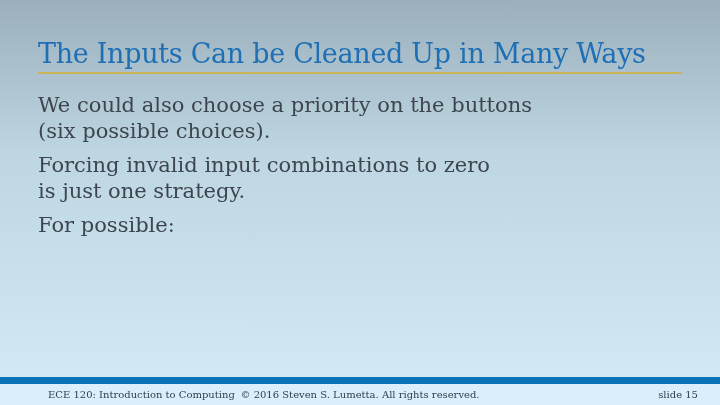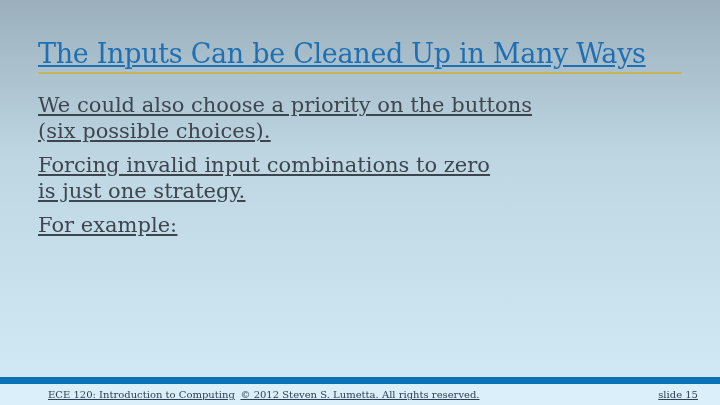--- a/index.html
+++ b/index.html
@@ -1,15 +1,15 @@
 <!DOCTYPE html>
 <html style="--bg-top: #9bafbc; --bg-mid: #bdd6e2; --bg-bottom: #d2ebf6; --title: #1e6fb3; --rule: #c9b45a; --body-text: #3d464e; --bullet: #2e80c0; --footer-bar: #0a73b7; --footer-bg: #dbeffa; --footer-text: #2e4154;"><head>
 <meta charset="utf-8">
 <style>
-  * { margin: 0; padding: 0; box-sizing: border-box; text-decoration: underline; }
+  * { margin: 0; padding: 0; box-sizing: border-box; }
   html, body { width: 720px; height: 405px; }
   .slide {
     position: relative;
     width: 720px;
     height: 405px;
     overflow: hidden;
     background: linear-gradient(180deg, var(--bg-top) 0%, var(--bg-mid) 38%, var(--bg-bottom) 100%);
     font-family: "DejaVu Serif", "Liberation Serif", serif;
   }
   .title {
@@ -92,26 +92,26 @@
   <div class="body">
     <p>
       <span>We could also choose a priority on the buttons</span><br>
       <span>(six possible choices).</span>
     </p>
     <p>
       <span>Forcing invalid input combinations to zero</span><br>
       <span>is just one strategy.</span>
     </p>
     <p>
-      <span>For example:</span>
+      <span>For possible:</span>
     </p>
 
 
   </div>
 
   <div class="footer-bar"></div>
   <div class="footer-strip">
     <span class="footer-left">ECE 120: Introduction to Computing</span>
-    <span class="footer-center">© 2012 Steven S. Lumetta.  All rights reserved.</span>
+    <span class="footer-center">© 2016 Steven S. Lumetta.  All rights reserved.</span>
     <span class="footer-right">slide 15</span>
   </div>
 
 </div>
 
 </body></html>

